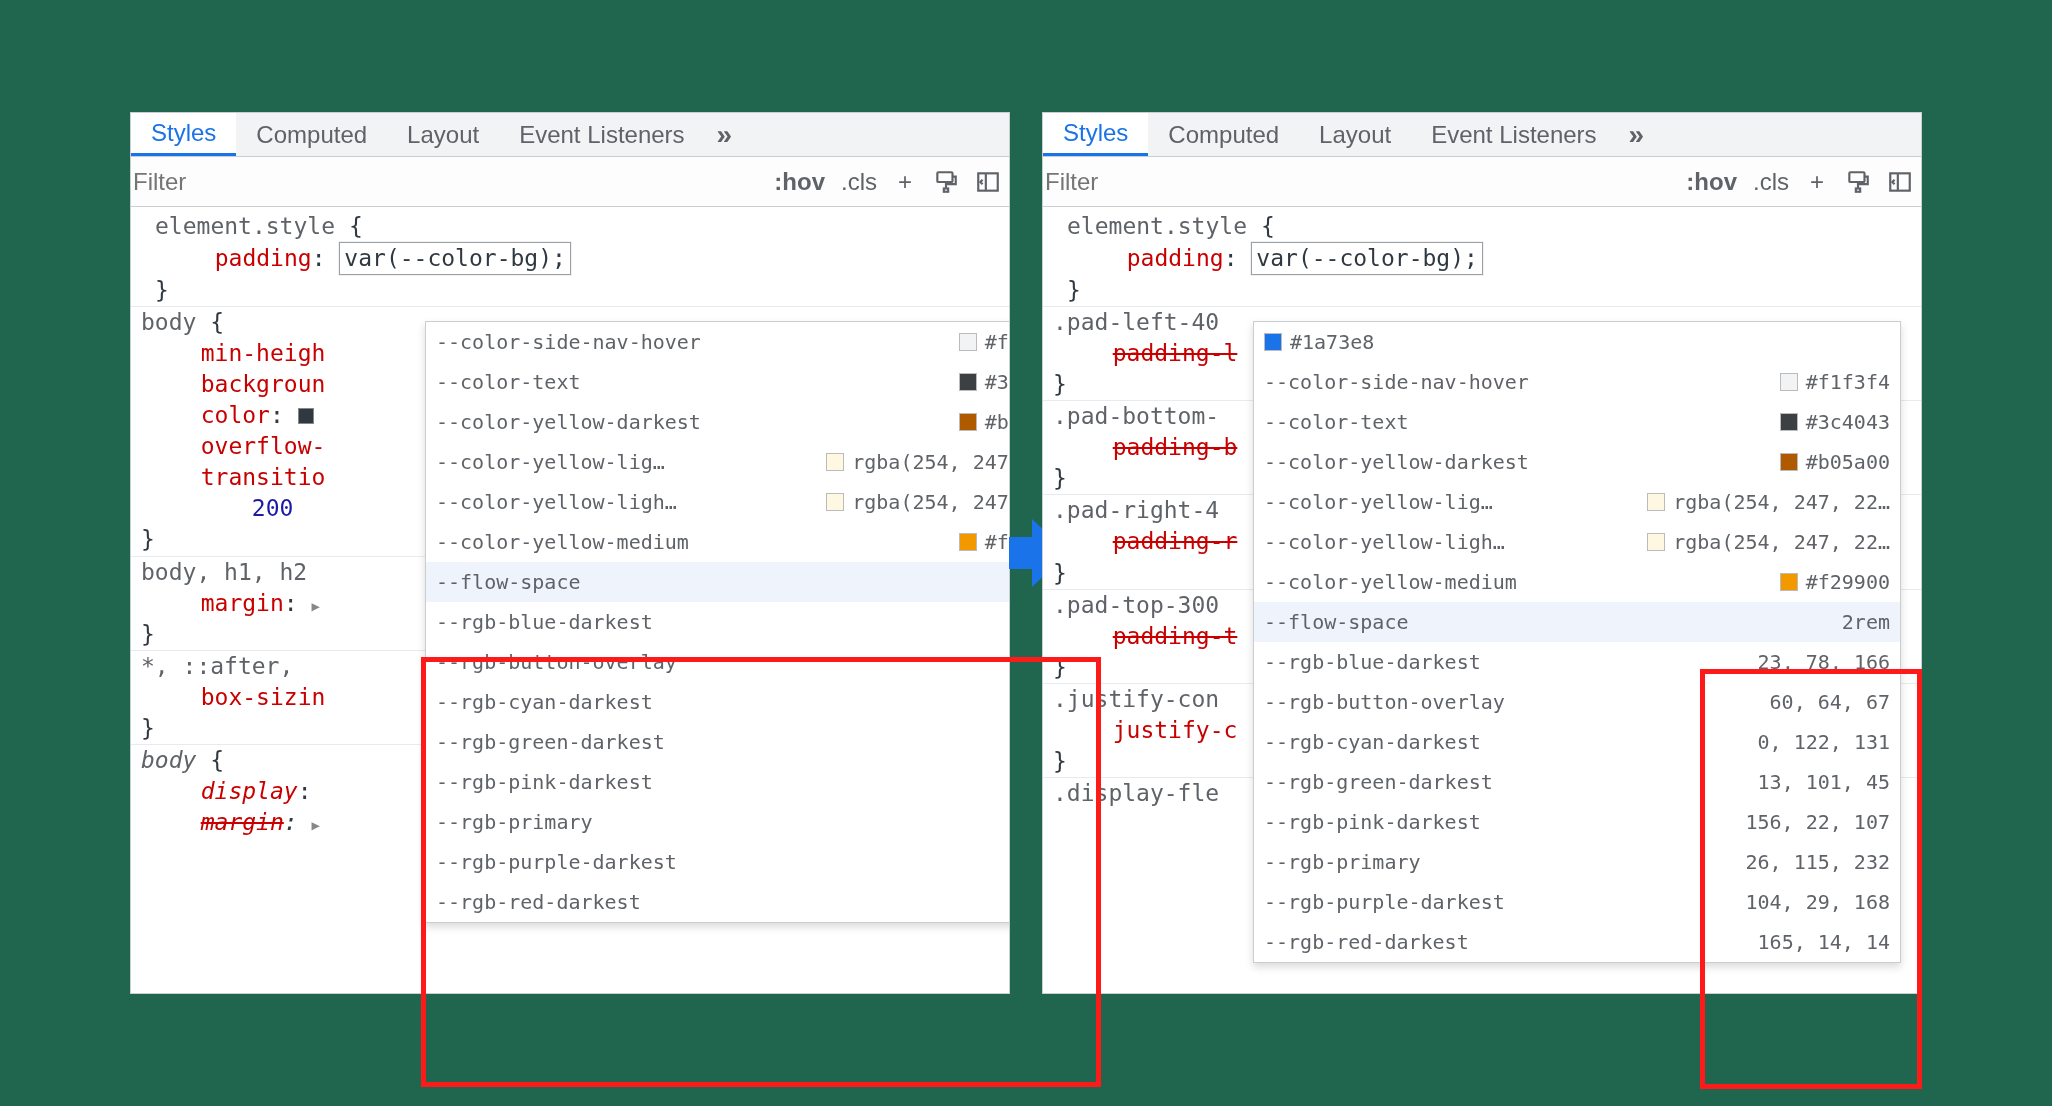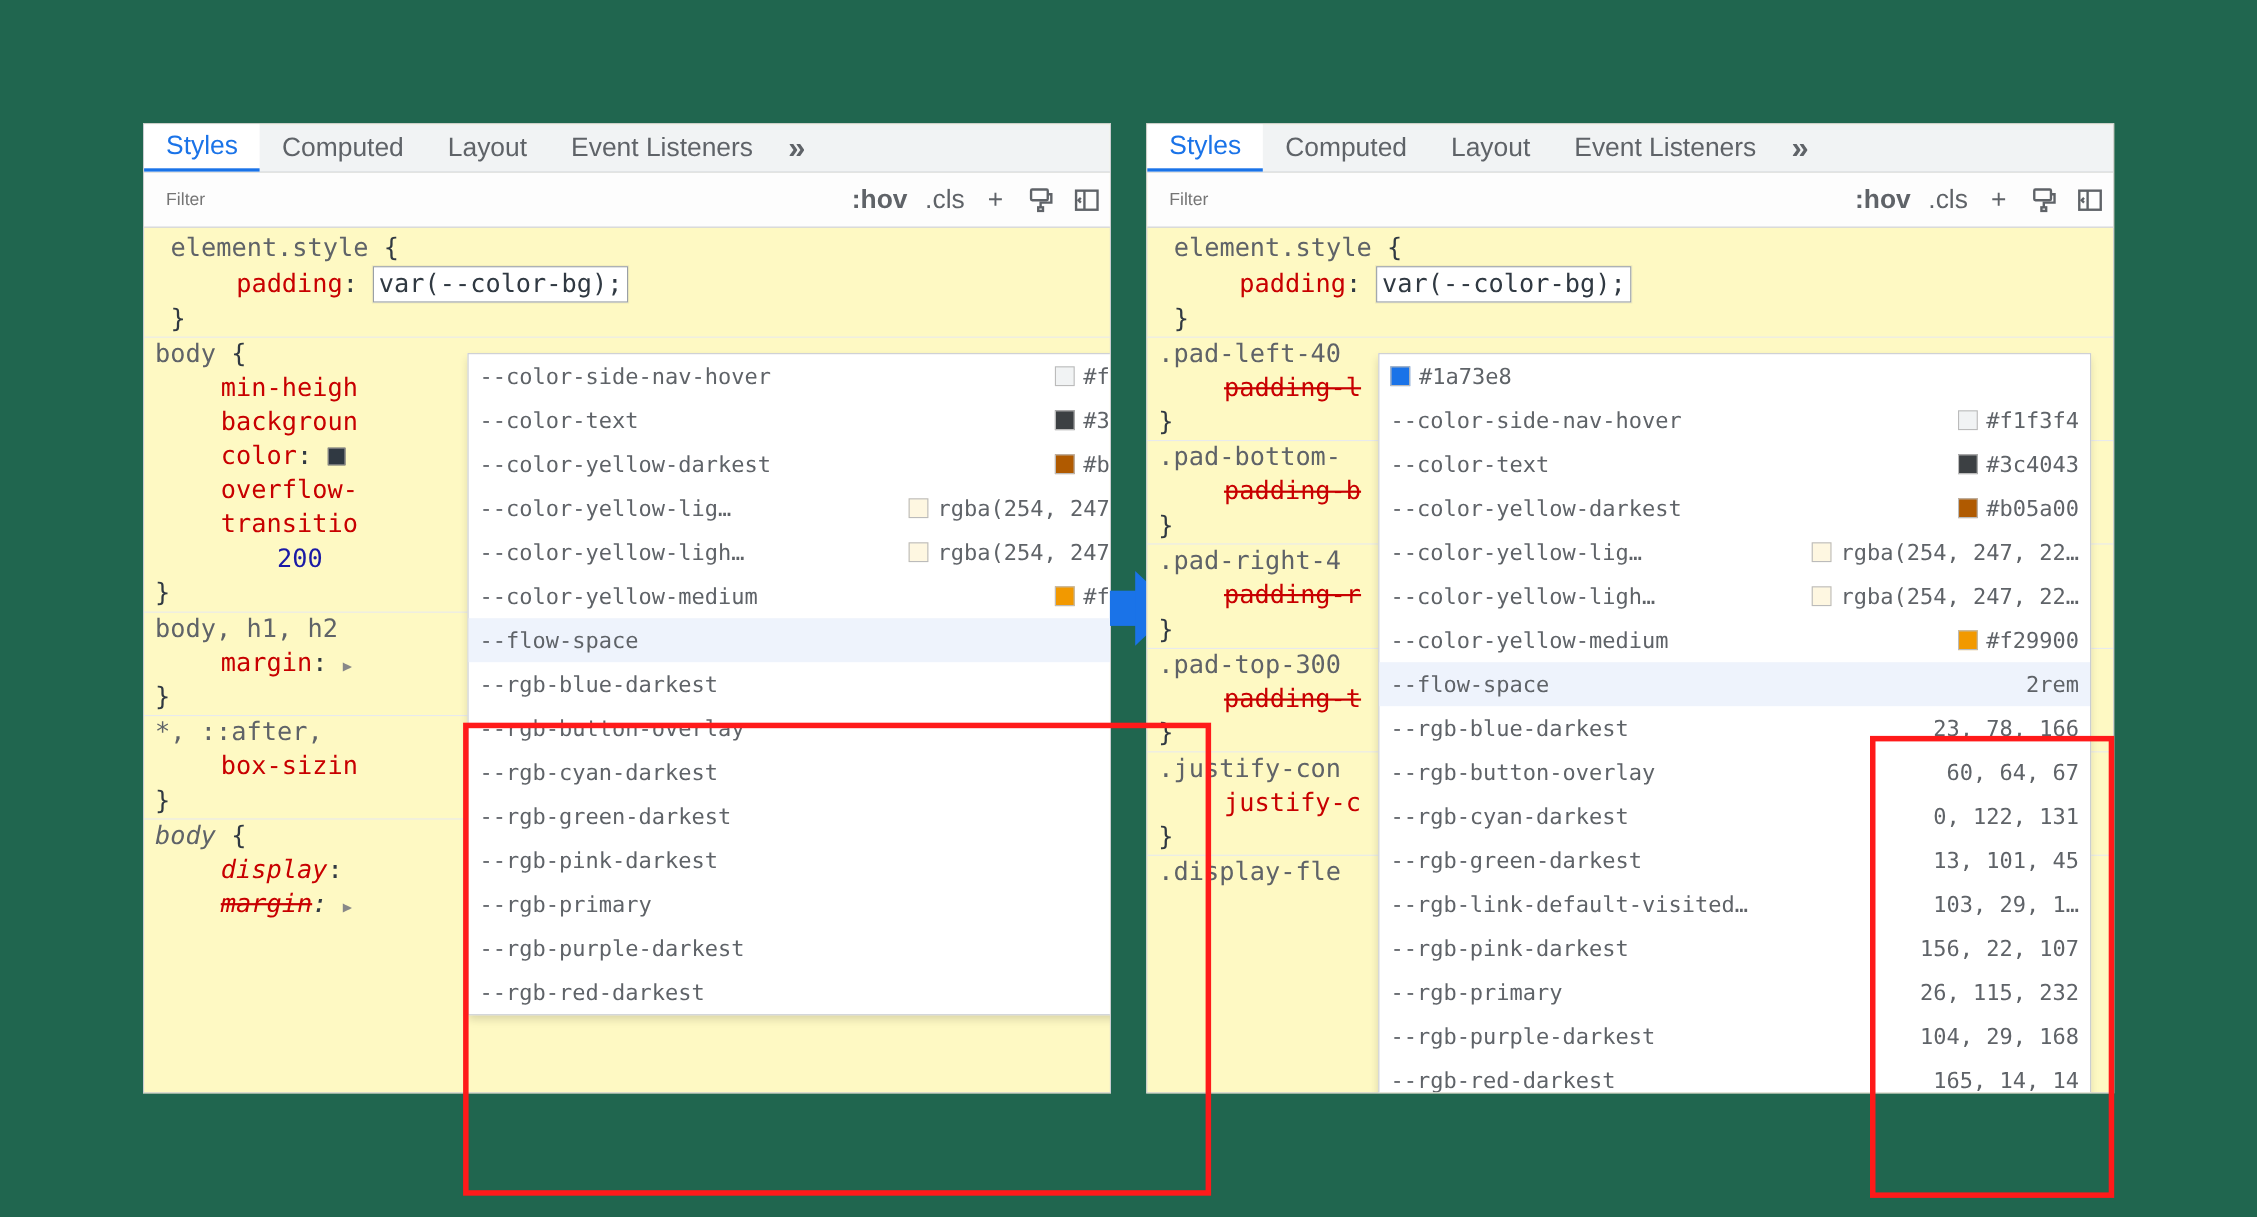--- a/index.html
+++ b/index.html
@@ -15,21 +15,21 @@
     gap: 10px;
   }
   .panel-wrap {
     display: flex;
     align-items: center;
     gap: 16px;
   }
   .panel {
     width: 880px;
     height: 882px;
-    background: #fef9c3;
+    background: #ffffff;
     font-family: Menlo, Consolas, monospace;
     font-size: 23px;
     color: #303942;
     display: flex;
     flex-direction: column;
     position: relative;
     border: 1px solid #cacdd1;
   }
   
   .tabs {
@@ -59,22 +59,22 @@
   .toolbar {
     display: flex;
     align-items: center;
     border-bottom: 1px solid #cacdd1;
     height: 50px;
     background: #fdfdfd;
   }
   .filter-input {
     flex: 1;
     border: none;
-    padding: 0 20px;
-    font-size: 16px;
+    padding: 0 2px;
+    font-size: 24px;
     font-family: 'Helvetica Neue', Arial, sans-serif;
     color: #5f6368;
     background: transparent;
   }
   .tool-btn {
     padding: 0 8px;
     height: 100%;
     display: flex;
     align-items: center;
     justify-content:center;
@@ -420,24 +420,20 @@
           </div>
           <div class="dd-row">
             <span class="dd-label">--rgb-cyan-darkest</span>
             <span class="dd-val">0, 122, 131</span>
           </div>
           <div class="dd-row">
             <span class="dd-label">--rgb-green-darkest</span>
             <span class="dd-val">13, 101, 45</span>
           </div>
           <div class="dd-row">
-            <span class="dd-label">--rgb-link-default-visited…</span>
-            <span class="dd-val">103, 29, 1…</span>
-          </div>
-          <div class="dd-row">
             <span class="dd-label">--rgb-pink-darkest</span>
             <span class="dd-val">156, 22, 107</span>
           </div>
           <div class="dd-row">
             <span class="dd-label">--rgb-primary</span>
             <span class="dd-val">26, 115, 232</span>
           </div>
           <div class="dd-row">
             <span class="dd-label">--rgb-purple-darkest</span>
             <span class="dd-val">104, 29, 168</span>

